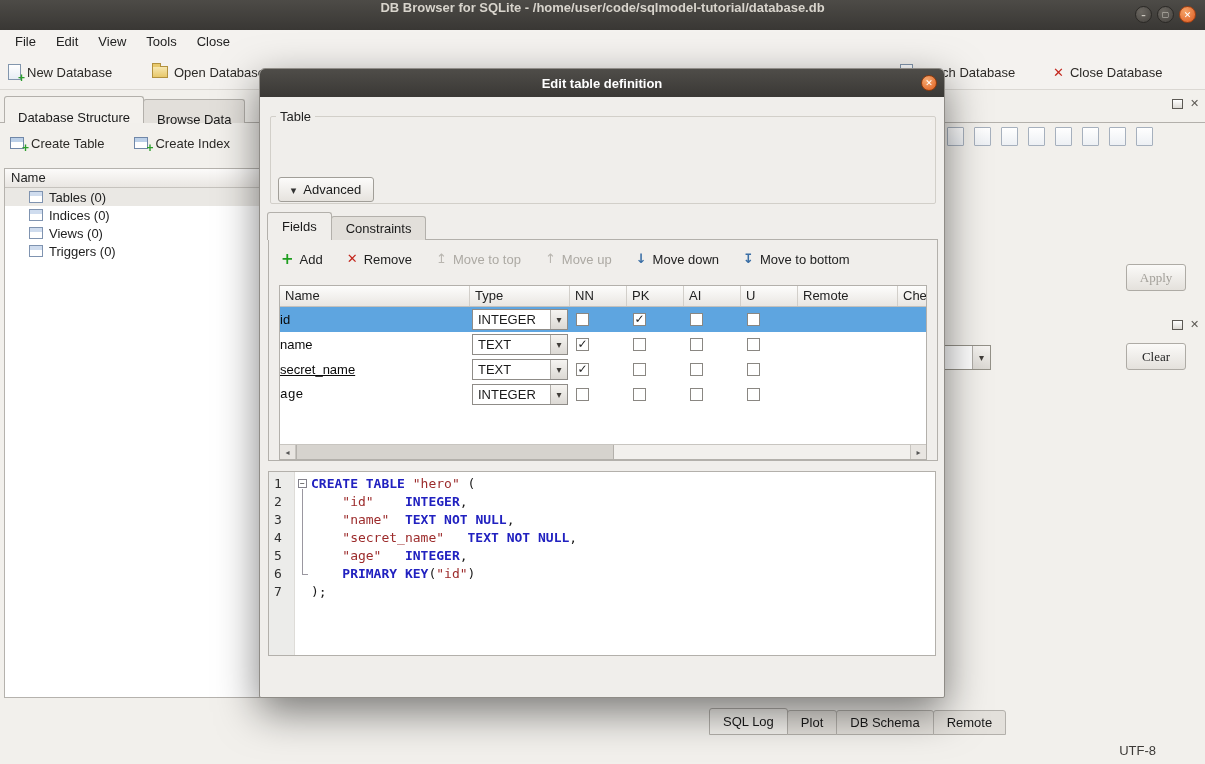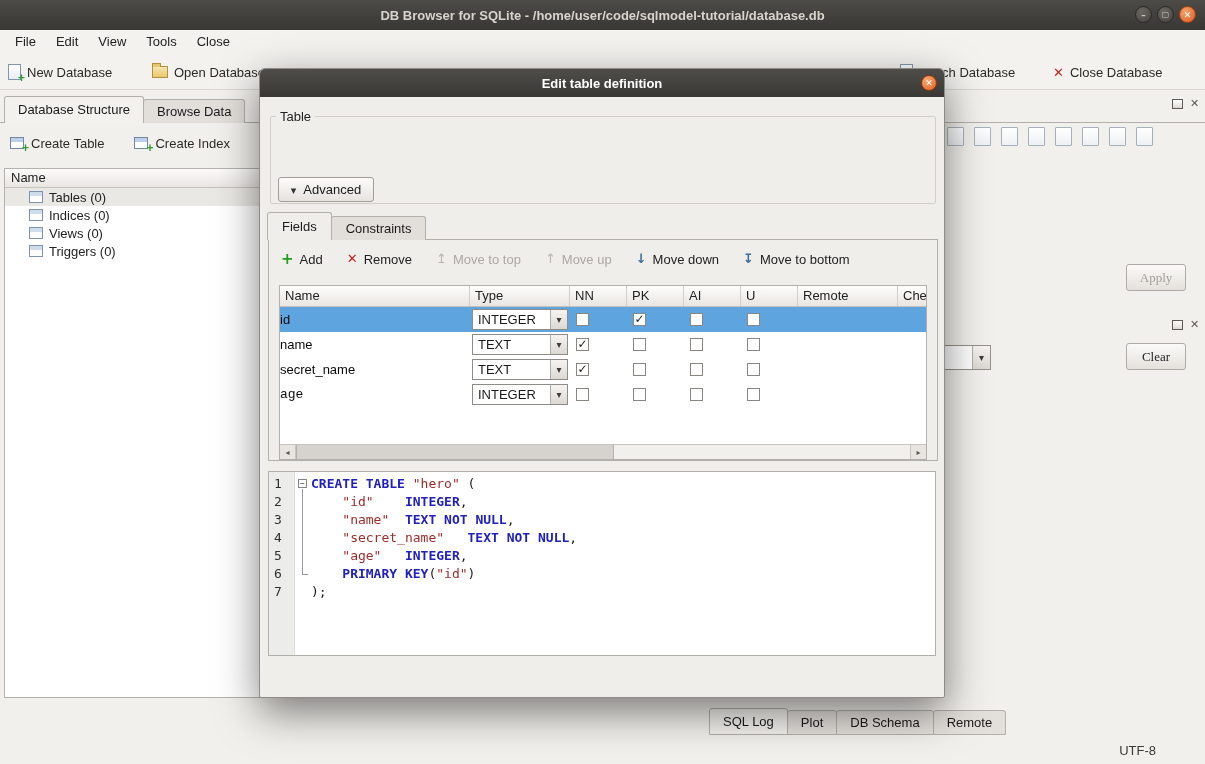--- a/index.html
+++ b/index.html
@@ -1,21 +1,21 @@
 <!DOCTYPE html>
 <html><head>
 <meta charset="utf-8">
 <style>
 *{margin:0;padding:0;box-sizing:border-box}
 html,body{width:1205px;height:764px}
 body{font-family:"Liberation Sans",sans-serif;font-size:13px;color:#1a1a1a;background:#f2f0ec;overflow:hidden}
 #app{position:relative;width:1205px;height:764px;background:#f2f0ec;overflow:hidden}
 
 
-.titlebar{position:absolute;left:0;top:0;width:1205px;height:30px;background:linear-gradient(#4d4b47,#393734);display:flex;align-items:center;justify-content:center;color:#d8d4cc;font-weight:bold}
+.titlebar{position:absolute;left:0;top:0;width:1205px;height:30px;background:linear-gradient(#4d4b47,#393734);display:flex;align-items:flex-start;justify-content:center;color:#d8d4cc;font-weight:bold}
 .winbtns{position:absolute;right:9px;top:6px;display:flex;gap:5px}
 .wbtn{width:17px;height:17px;border-radius:50%;background:radial-gradient(circle at 35% 30%,#6b6761,#45423e);border:1px solid #2a2825;display:flex;align-items:center;justify-content:center;color:#cfcbc3;font-size:9px;font-family:"DejaVu Sans",sans-serif}
 .wbtn.min::after{content:"–"}
 .wbtn.max::after{content:"▢";font-size:8px}
 .wbtn.close{background:radial-gradient(circle at 35% 30%,#f5a469,#de5a20);border-color:#a23f11;color:#fff;font-weight:bold}
 .wbtn.close::after{content:"✕";font-size:9px}
 
 
 .menubar{position:absolute;left:0;top:30px;width:1205px;height:23px;background:#f4f2ef;display:flex;align-items:center;padding-left:5px}
 .menu-item{padding:2px 10px;color:#222}
@@ -24,21 +24,21 @@
 .ndb{position:relative;width:13px;height:16px;background:linear-gradient(#ffffff,#e7edf4);border:1px solid #8296ad;flex:none}
 .ndb.plus::after{content:"+";position:absolute;right:-5px;bottom:-6px;color:#2d9e2d;font-weight:bold;font-size:12px}
 .fold-ico{position:relative;width:16px;height:12px;background:linear-gradient(#f7e7b0,#e8c86a);border:1px solid #b2913e;flex:none}
 .fold-ico::before{content:"";position:absolute;top:-4px;left:-1px;width:7px;height:3px;background:#e8c86a;border:1px solid #b2913e;border-bottom:none}
 .xdb{font-family:"DejaVu Sans",sans-serif;color:#c3261c;font-weight:bold;font-size:13px}
 .xdb::after{content:"✕"}
 
 
 .tabline{position:absolute;left:0;top:122px;width:1205px;height:1px;background:#b3b0ab}
 .maintabs{position:absolute;left:5px;top:96px;height:27px;display:flex;align-items:flex-end;z-index:2}
-.mtab{border:1px solid #b3b0ab;border-bottom:none;border-radius:3px 3px 0 0;padding:0 13px;background:#e2dfda;height:24px;line-height:23px;margin-left:-1px}
+.mtab{border:1px solid #b3b0ab;border-bottom:none;border-radius:3px 3px 0 0;padding:8px 13px;background:#e2dfda;height:24px;line-height:23px;margin-left:-1px}
 .mtab.active{background:#f3f1ed;height:27px;line-height:26px;z-index:3}
 
 
 .structbar{position:absolute;left:10px;top:129px;height:28px;display:flex;gap:30px;align-items:center}
 .sb-item{display:flex;align-items:center;gap:7px;color:#2c2a27;white-space:nowrap}
 .ct-ico{position:relative;width:14px;height:12px;border:1px solid #7087a8;background:linear-gradient(#bcd0e8 0 4px,#fff 4px);flex:none}
 .ct-ico::after{content:"+";position:absolute;right:-6px;bottom:-7px;color:#2d9e2d;font-weight:bold;font-size:12px}
 .treeframe{position:absolute;left:4px;top:168px;width:698px;height:530px;background:#fff;border:1px solid #b5b2ad}
 .treehead{height:19px;background:linear-gradient(#fcfbfa,#e9e6e2);border-bottom:1px solid #c6c3be;line-height:18px;padding-left:6px;color:#222}
 .tree-row{display:flex;align-items:center;gap:6px;height:18px;padding-left:24px;white-space:nowrap}
@@ -353,21 +353,21 @@
               <div class="gc" style="width: 57px;">
                 <span class="cbx"></span>
               </div>
               <div class="gc" style="width: 57px;">
                 <span class="cbx"></span>
               </div>
               <div class="gc" style="width: 100px;"></div>
               <div class="gc gfill"></div>
             </div>
             <div class="grow">
-              <div class="gc name" style="width: 190px;">secret_name</div>
+              <div class="gc name" style="width: 190px; text-decoration: underline;">secret_name</div>
               <div class="gc" style="width: 100px;">
                 <div class="combo">
                   <span class="cval">TEXT</span>
                   <span class="carr"></span>
                 </div>
               </div>
               <div class="gc" style="width: 57px;">
                 <span class="cbx on"></span>
               </div>
               <div class="gc" style="width: 57px;">

